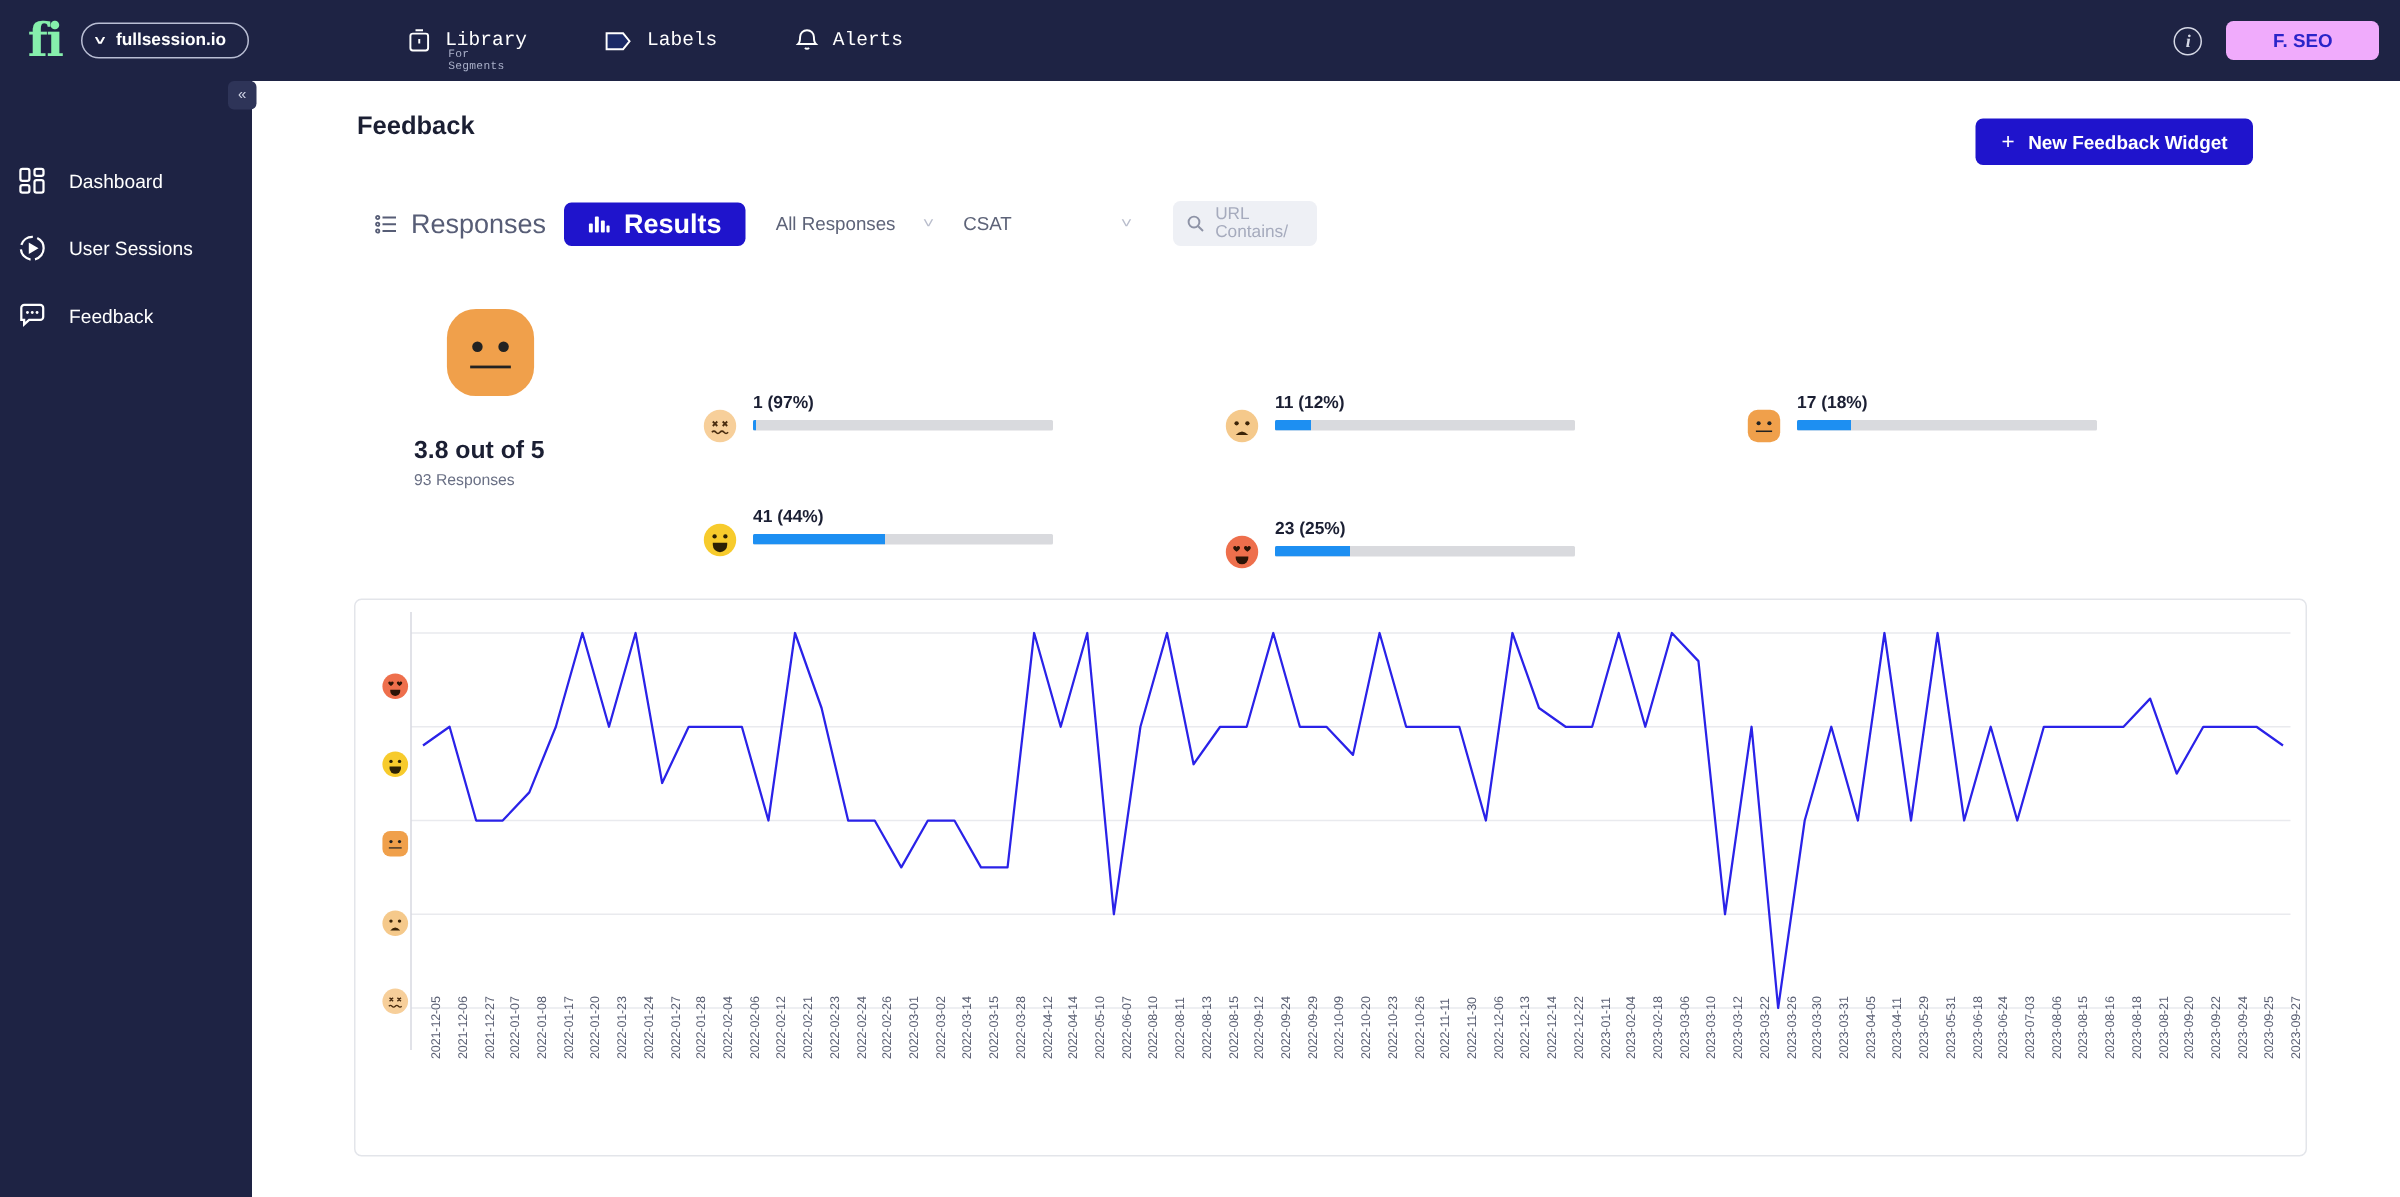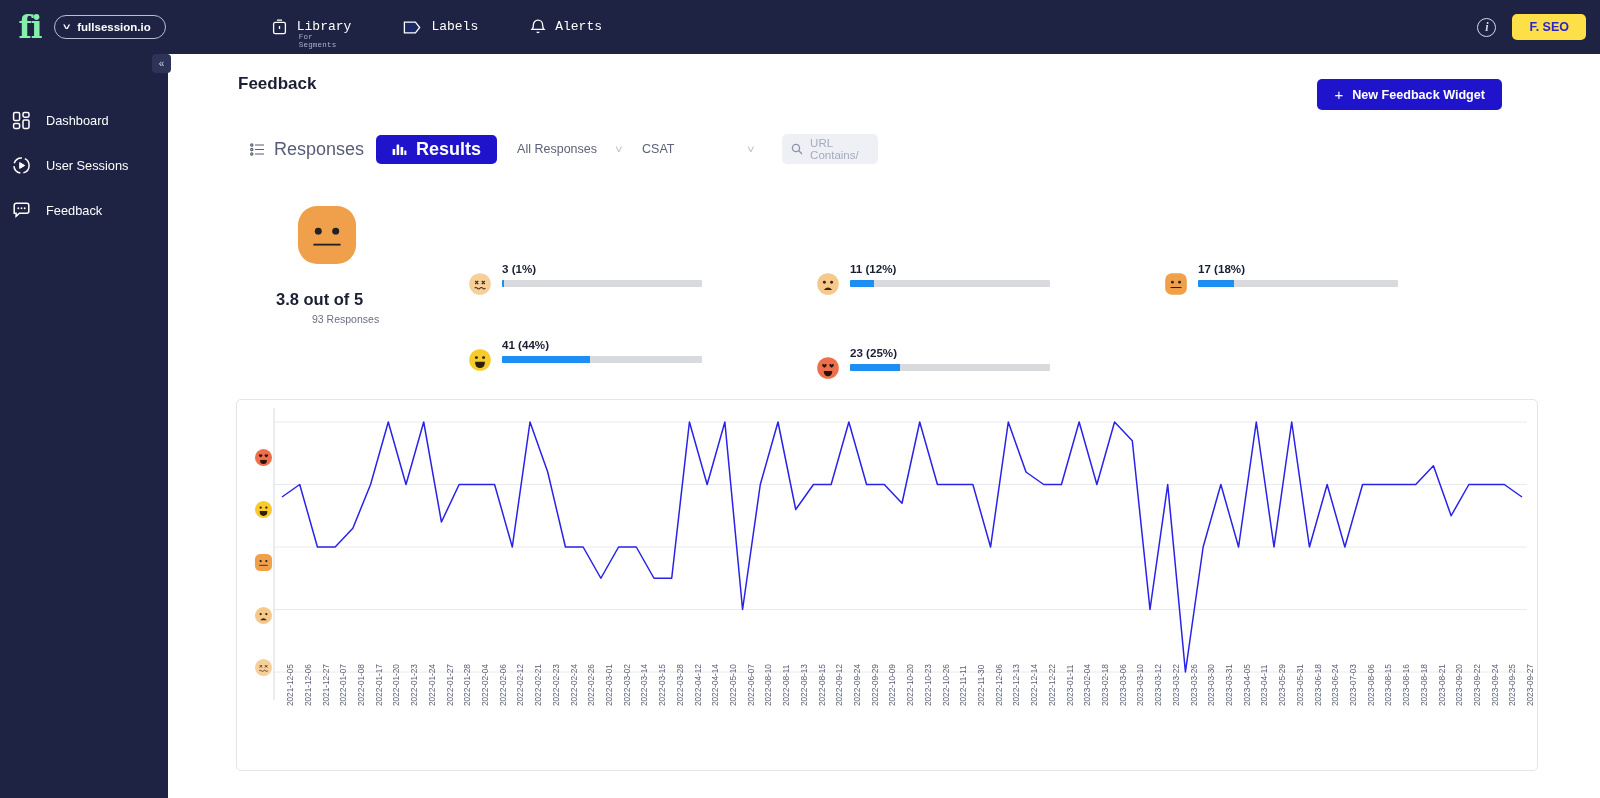--- a/index.html
+++ b/index.html
@@ -29,21 +29,21 @@
   .top-nav { display: flex; align-items: center; gap: 52px; margin-left: 105px; font-family: Liberation Mono, monospace; }
   .top-nav-item { display: flex; align-items: center; gap: 9px; color: #fff; font-size: 13px; position: relative; }
   .top-nav-item .tn-label { line-height: 1.05; }
   .top-nav-item .tn-sub { position:absolute; left: 28px; top: 15px; font-size: 7.5px; color: #aab0c9; letter-spacing: .2px; }
   .icon-svg { display: block; }
 
   .top-right { position: absolute; right: 14px; display: flex; align-items: center; gap: 16px; }
   .info-circle { width: 19px; height: 19px; border: 1.4px solid #d6d9e6; border-radius: 50%;
     color: #d6d9e6; font-size: 12px; display: flex; align-items: center; justify-content: center;
     font-family: "Liberation Serif", serif; font-style: italic; font-weight:700; }
-  .seo-btn { background: #fde047; border-radius: 5px; height: 26px; padding: 0 17px; display:flex; align-items:center;
+  .seo-btn { background: #f0abfc; border-radius: 5px; height: 26px; padding: 0 31px; display:flex; align-items:center;
     color: #2a24c9; font-weight: 700; font-size: 12.5px; }
 
   
   .sidebar {
     position: absolute; top: 54px; left: 0; width: 168px; height: 744px;
     background: #1e2344; padding-top: 44px;
   }
   .collapse-btn {
     position: absolute; top: 54px; left: 152px; width: 19px; height: 19px;
     background: #2e3458; border-radius: 4px; color: #cfd3e4; font-size: 10px;
@@ -80,21 +80,21 @@
   .search-box {
     margin-left: 28px; width: 96px; height: 30px; background: #eef0f5; border-radius: 5px;
     display: flex; align-items: center; gap: 7px; padding: 0 9px; font-size: 11.5px; color: #a6abbd;
   }
 
   
   .summary { position: absolute; left: 70px; top: 150px; width: 1300px; }
   .score-block { position: absolute; left: 38px; top: 0; width: 150px; text-align: left; }
   .big-emoji { width: 62px; height: 62px; margin-left: 20px; }
   .score-main { margin-top: 20px; font-size: 16.5px; font-weight: 700; color: #1b1f33; }
-  .score-sub { margin-top: 4px; font-size: 10.5px; color: #6a7085; margin-left: 36px; }
+  .score-sub { margin-top: 4px; font-size: 10.5px; color: #6a7085; }
 
   .bars { position: absolute; left: 230px; top: 0; width: 1160px; }
   .bar-row { position: absolute; display: flex; align-items: flex-start; gap: 10px; }
   .bar-emoji { width: 24px; height: 24px; flex: none; margin-top: 10px; }
   .bar-right { width: 200px; }
   .bar-label { font-size: 11.6px; font-weight: 700; color: #1b1f33; margin-bottom: 5px; }
   .bar-track { width: 200px; height: 7px; background: #d9dade; border-radius: 1px; overflow: hidden; }
   .bar-fill { height: 7px; background: #1d8ff2; }
 
   
@@ -275,21 +275,21 @@
 
       <div class="bars">
 
         <div class="bar-row" style="left:0px; top:58px;">
           <svg class="bar-emoji" viewBox="0 0 40 40">
             <circle cx="20" cy="20" r="18" fill="#f7cf9a"></circle>
             <path d="M12 15l5 5M17 15l-5 5M23 15l5 5M28 15l-5 5" stroke="#4a2d10" stroke-width="2" fill="none"></path>
             <path d="M11 27q2.2-2.6 4.5 0 2.2 2.6 4.5 0 2.2-2.6 4.5 0 2.2 2.6 4.5 0" stroke="#4a2d10" stroke-width="1.8" fill="none"></path>
           </svg>
           <div class="bar-right">
-            <div class="bar-label">3 (1%)</div>
+            <div class="bar-label">1 (97%)</div>
             <div class="bar-track">
               <div class="bar-fill" style="width: 1%;"></div>
             </div>
           </div>
         </div>
 
         <div class="bar-row" style="left:348px; top:58px;">
           <svg class="bar-emoji" viewBox="0 0 40 40">
             <circle cx="20" cy="20" r="18" fill="#f5c98b"></circle>
             <circle cx="14" cy="17" r="2.4" fill="#3b2408"></circle>

